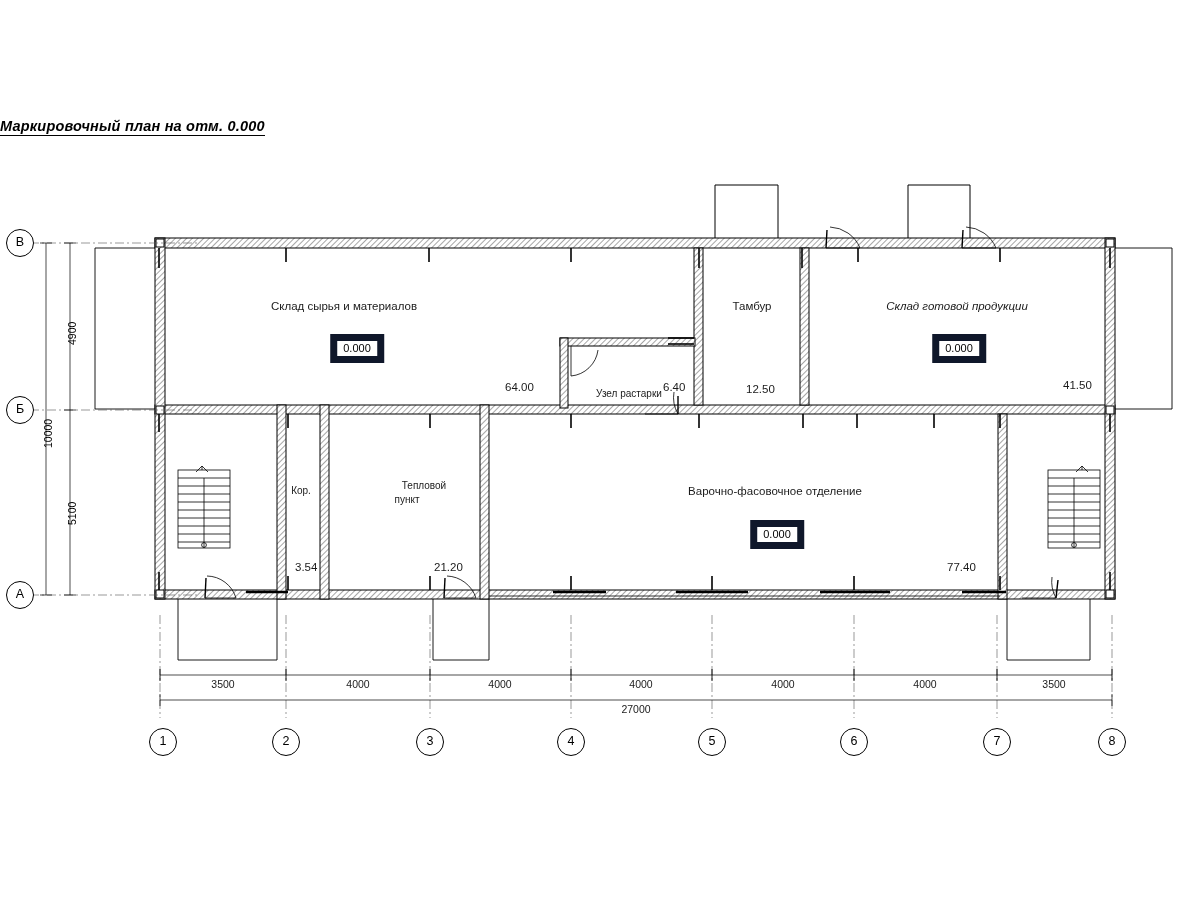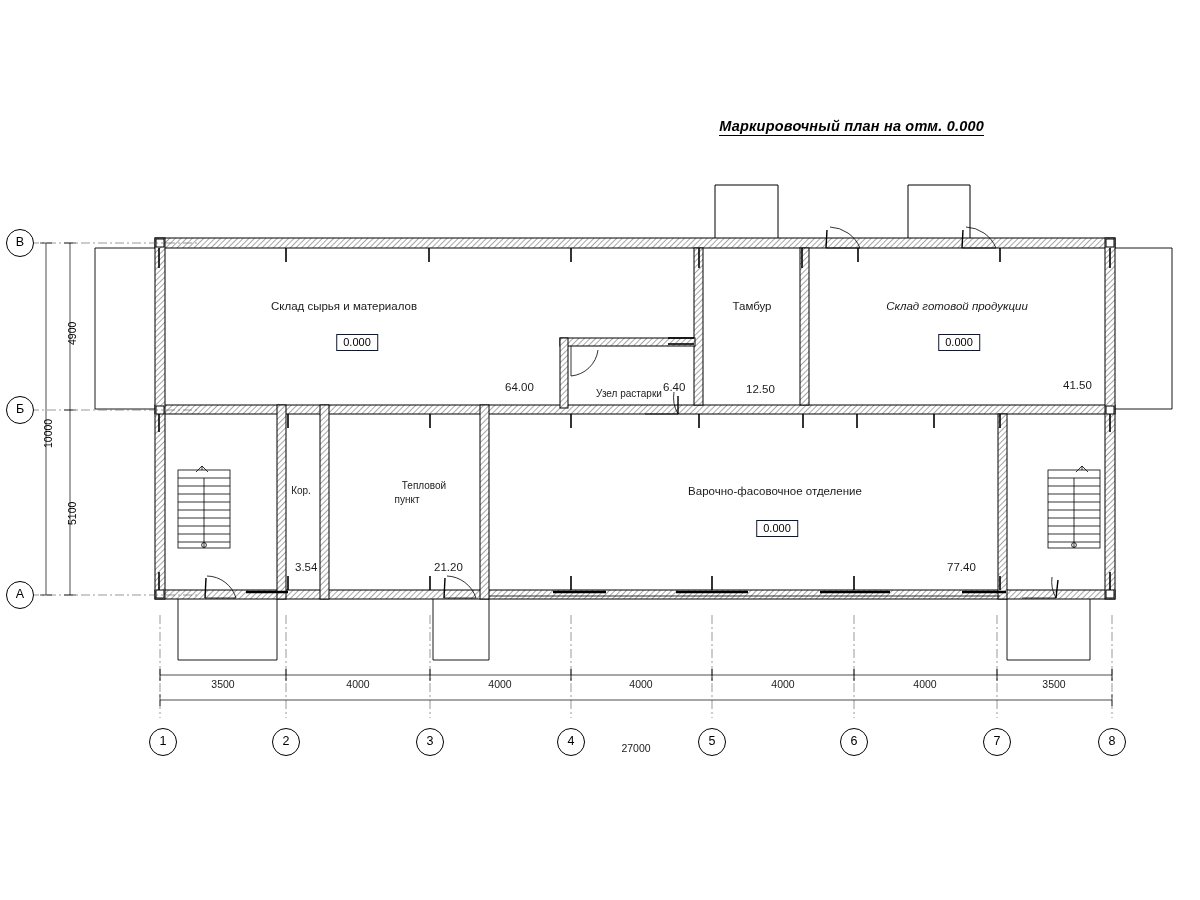--- a/index.html
+++ b/index.html
@@ -19,21 +19,21 @@
     position: absolute;
     left: 0; top: 0;
     width: 1200px;
     height: 900px;
   }
   .title {
     position: absolute;
     left: 0;
     top: 118px;
     width: 984px;
-    text-align: right;
+    text-align: left;
     font-style: italic;
     font-weight: bold;
     font-size: 14.5px;
     letter-spacing: .2px;
   }
   .title span {
     border-bottom: 1px solid #000;
     padding-bottom: 1px;
   }
   .lbl {
@@ -41,21 +41,21 @@
     font-size: 11.5px;
     white-space: nowrap;
     color: #1a1a1a;
   }
   .lbl.c { transform: translateX(-50%); }
   .lbl.dim { font-size: 10.5px; }
   .lbl.small { font-size: 10px; }
   .elev {
     position: absolute;
     font-size: 11px;
-    border: 1px solid #0f172a;
+    border: 7px solid #0f172a;
     padding: 1px 6px 2px 6px;
     background: #fff;
     transform: translateX(-50%);
     line-height: 12px;
   }
   .vlabel {
     position: absolute;
     font-size: 10.5px;
     transform-origin: 0 0;
     transform: rotate(-90deg);
@@ -321,17 +321,17 @@
 <div class="axis-circle" style="left:997px; top:742px;">7</div>
 <div class="axis-circle" style="left:1112px; top:742px;">8</div>
 
 <div class="lbl c dim" style="left:223px; top:678px;">3500</div>
 <div class="lbl c dim" style="left:358px; top:678px;">4000</div>
 <div class="lbl c dim" style="left:500px; top:678px;">4000</div>
 <div class="lbl c dim" style="left:641px; top:678px;">4000</div>
 <div class="lbl c dim" style="left:783px; top:678px;">4000</div>
 <div class="lbl c dim" style="left:925px; top:678px;">4000</div>
 <div class="lbl c dim" style="left:1054px; top:678px;">3500</div>
-<div class="lbl c dim" style="left:636px; top:742px;">27000</div>
+<div class="lbl c dim" style="left:636px; top:703px;">27000</div>
 
 <div class="vlabel" style="left:66px; top:525px;">5100</div>
 <div class="vlabel" style="left:66px; top:345px;">4900</div>
 <div class="vlabel" style="left:42px; top:448px;">10000</div>
 
 </body></html>

